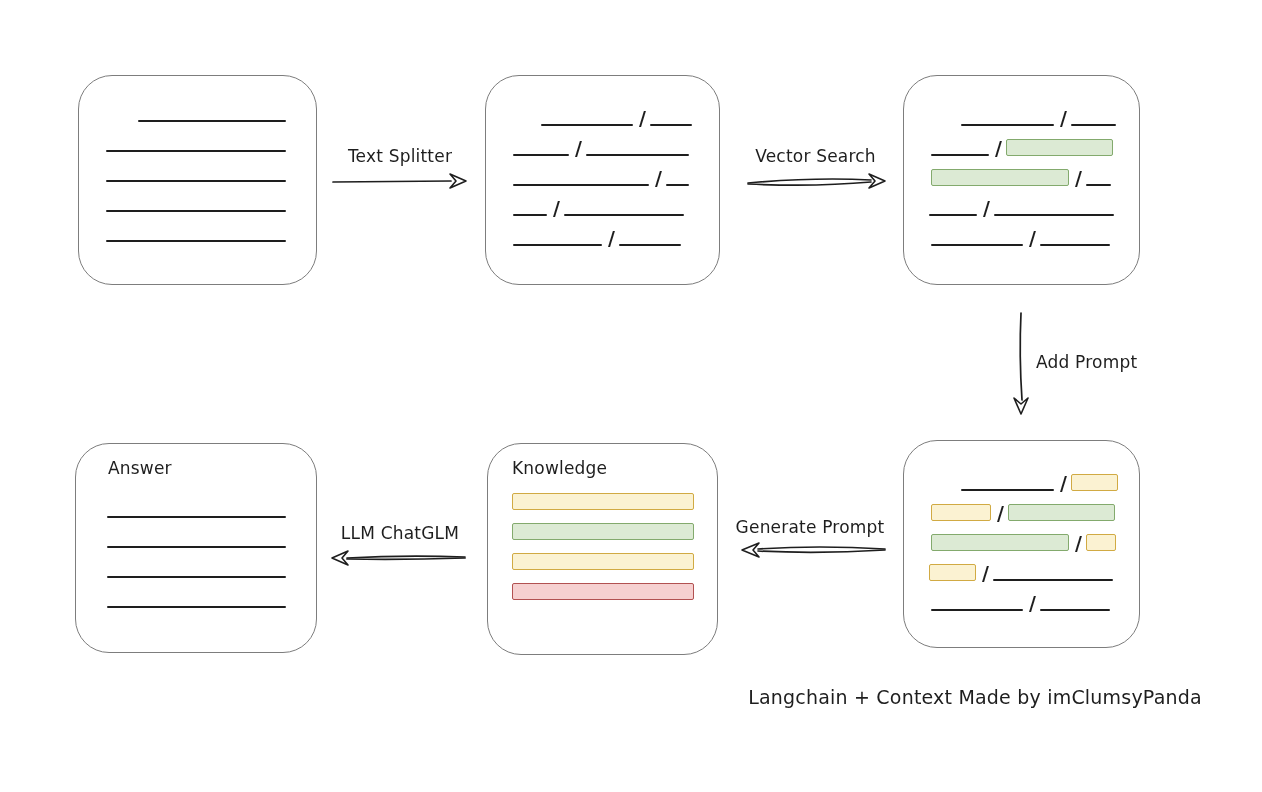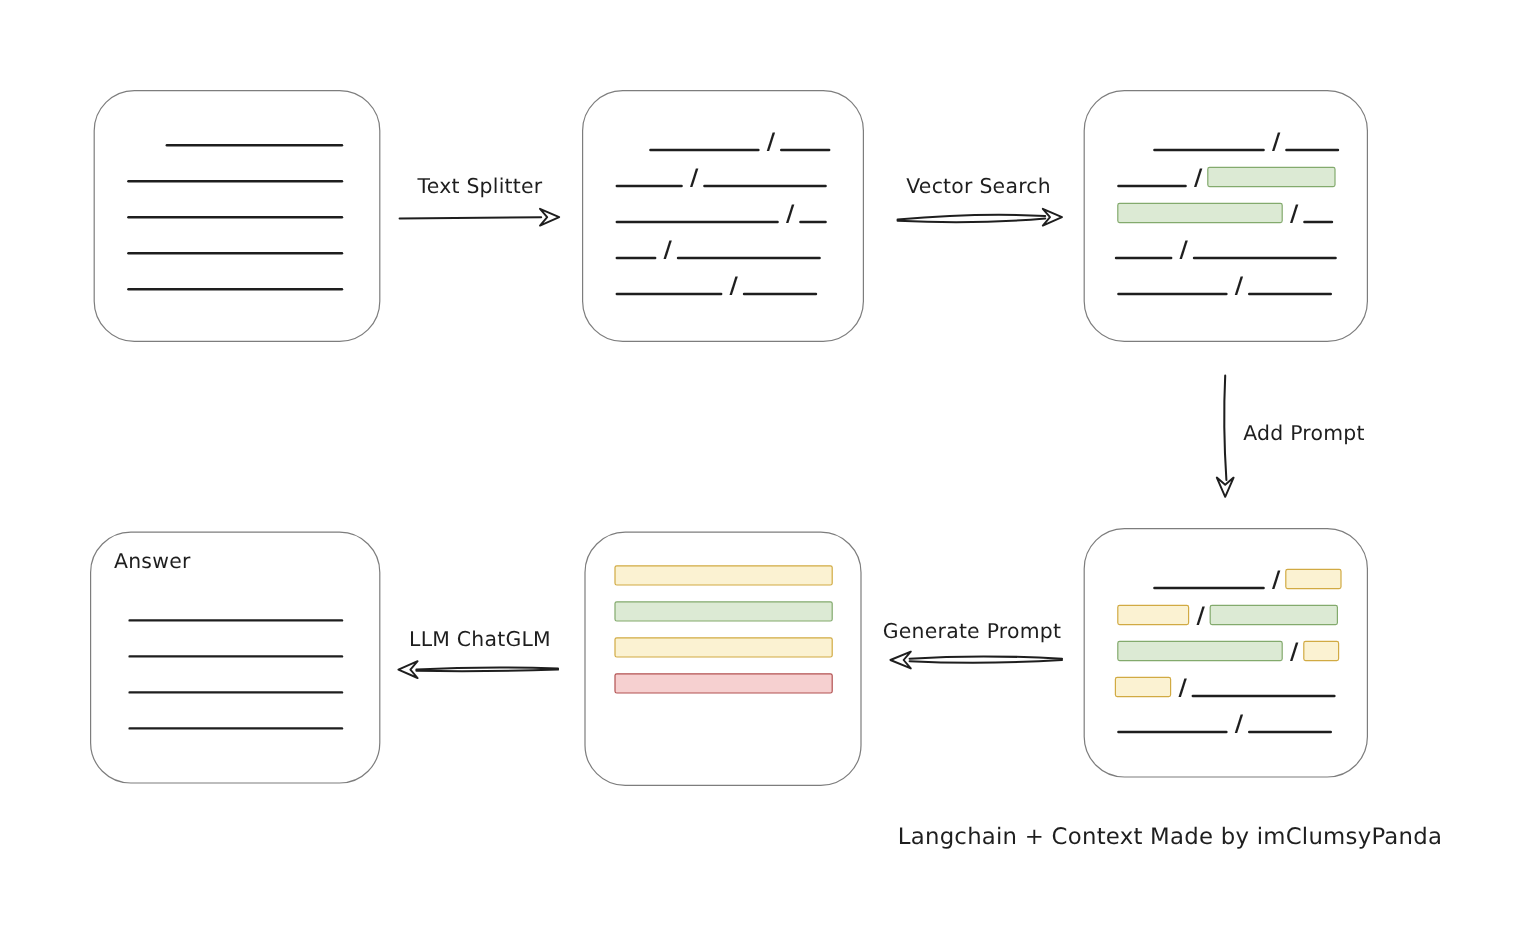--- a/index.html
+++ b/index.html
@@ -164,20 +164,21 @@
   </div>
 
   <div class="arrow-label" style="left:732px;top:517px;width:156px">Generate Prompt</div>
   <svg class="arrow-svg" style="left:738px;top:536px" width="150" height="26" viewBox="0 0 150 26">
     <path d="M147 13 Q80 9 20 13"></path>
     <path d="M147 14 Q80 18 20 15"></path>
     <path class="head" d="M21 7 L4 14 L21 21 L15 14 Z"></path>
   </svg>
 
   <div class="node" style="left:487px;top:443px;width:231px;height:212px;padding:14px 0 0 24px">
+    <div class="node-label" style="height:22px">Knowledge</div>
     <div style="margin-top:12px">
         <div class="seg-row">
           <span class="seg-bar yellow" style="width: 182px;"></span>
         </div>
         <div class="seg-row">
           <span class="seg-bar green" style="width: 182px;"></span>
         </div>
         <div class="seg-row">
           <span class="seg-bar yellow" style="width: 182px;"></span>
         </div>
@@ -190,21 +191,21 @@
   </div>
 
   <div class="arrow-label" style="left:330px;top:523px;width:140px">LLM ChatGLM</div>
   <svg class="arrow-svg" style="left:328px;top:544px" width="140" height="26" viewBox="0 0 140 26">
     <path d="M137 13 Q75 11 19 14"></path>
     <path d="M137 14 Q75 16 19 15"></path>
     <path class="head" d="M20 7 L4 14 L20 21 L14 14 Z"></path>
   </svg>
 
   <div class="node" style="left:75px;top:443px;width:242px;height:210px;padding-top:14px">
-    <div class="node-label" style="height:22px;margin-left:19px">Answer</div>
+    <div class="node-label" style="height:22px;margin-left:32px">Answer</div>
     <div style="margin-top:20px">
         <div class="seg-row" style="margin-left: 31px;">
           <span class="seg-line" style="width: 179px;"></span>
         </div>
         <div class="seg-row" style="margin-left: 31px;">
           <span class="seg-line" style="width: 179px;"></span>
         </div>
         <div class="seg-row" style="margin-left: 31px;">
           <span class="seg-line" style="width: 179px;"></span>
         </div>

